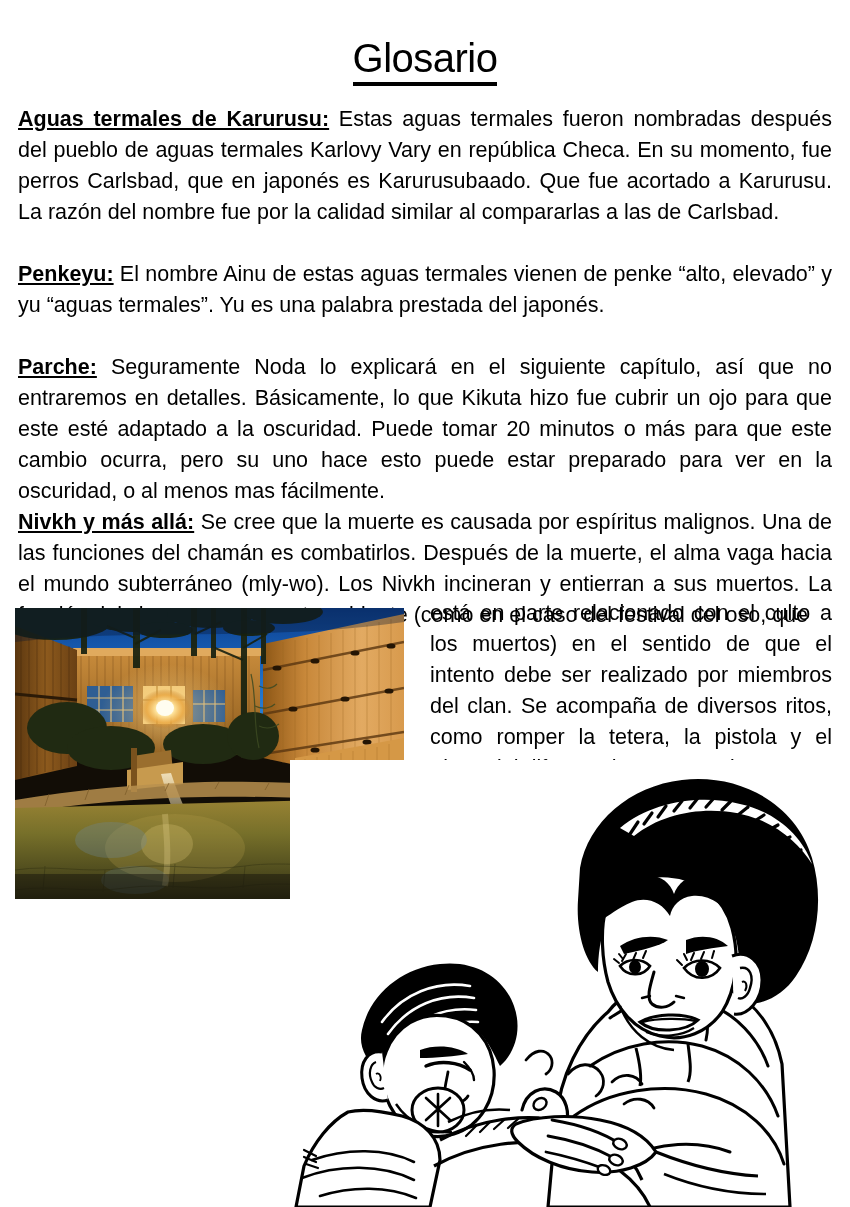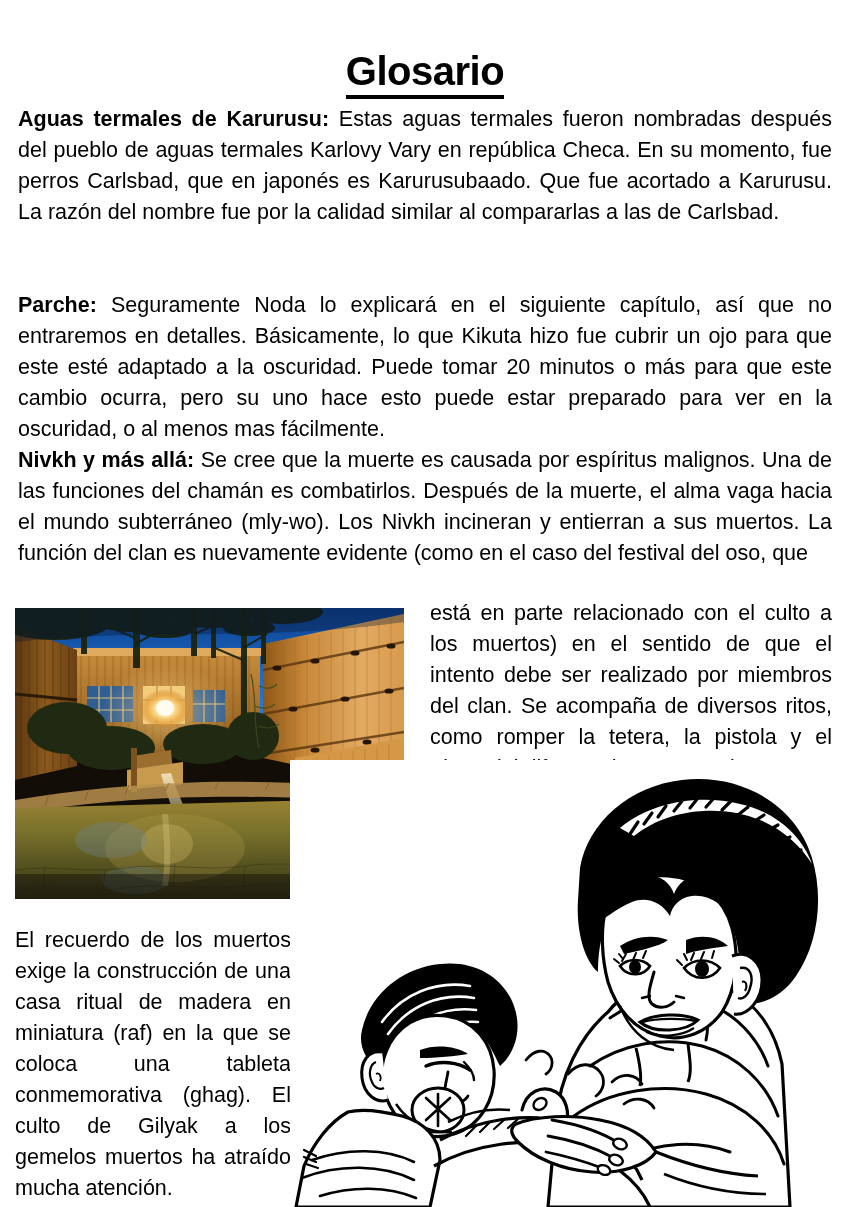--- a/index.html
+++ b/index.html
@@ -24,24 +24,23 @@
   }
 
   
   .doc-title {
     position: absolute;
     left: 0;
     top: 38px;
     width: 850px;
     text-align: center;
     font-size: 40px;
-    font-weight: bold;
+    font-weight: normal;
     letter-spacing: -0.5px;
     line-height: 1.0;
-    margin-top: 13px;
   }
   .doc-title span {
     display: inline-block;
     border-bottom: 4px solid #000;
     padding-bottom: 4px;
   }
 
   
   .body-col {
     position: absolute;
@@ -53,20 +52,21 @@
     text-align: justify;
     text-justify: inter-word;
   }
   .para {
     margin: 0 0 0 0;
   }
   .para + .para { margin-top: 0; }
   .spacer-line { height: 31px; }
   .term {
     font-weight: bold;
+    text-decoration: underline;
   }
 
   
   .photo {
     position: absolute;
     left: 15px;
     top: 608px;
     width: 389px;
     height: 291px;
     overflow: hidden;
@@ -116,20 +116,21 @@
   <div class="doc-title">
     <span>Glosario</span>
   </div>
 
   <div class="body-col">
 
     <p class="para"><span class="term">Aguas termales de Karurusu:</span><span> Estas aguas termales fueron nombradas después del pueblo de aguas termales Karlovy Vary en república Checa. En su momento, fue perros Carlsbad, que en japonés es Karurusubaado. Que fue acortado a Karurusu. La razón del nombre fue por la calidad similar al compararlas a las de Carlsbad.</span></p>
 
     <div class="spacer-line"></div>
 
+    <p class="para"><span class="term">Penkeyu:</span><span> El nombre Ainu de estas aguas termales vienen de penke “alto, elevado” y yu “aguas termales”. Yu es una palabra prestada del japonés.</span></p>
 
     <div class="spacer-line"></div>
 
     <p class="para"><span class="term">Parche:</span><span> Seguramente Noda lo explicará en el siguiente capítulo, así que no entraremos en detalles. Básicamente, lo que Kikuta hizo fue cubrir un ojo para que este esté adaptado a la oscuridad. Puede tomar 20 minutos o más para que este cambio ocurra, pero su uno hace esto puede estar preparado para ver en la oscuridad, o al menos mas fácilmente.</span></p>
 
     <p class="para"><span class="term">Nivkh y más allá:</span><span> Se cree que la muerte es causada por espíritus malignos. Una de las funciones del chamán es combatirlos. Después de la muerte, el alma vaga hacia el mundo subterráneo (mly-wo). Los Nivkh incineran y entierran a sus muertos. La función del clan es nuevamente evidente (como en el caso del festival del oso, que</span></p>
 
   </div>
 
   <div class="photo">
@@ -345,21 +346,20 @@
       </g>
 
       <rect x="0" y="0" width="389" height="291" fill="none"></rect>
       <path d="M0,0 L389,0 L389,14 C250,34 120,20 0,34 Z" fill="#0a1830" opacity="0.35"></path>
       <rect x="0" y="266" width="389" height="25" fill="#12100a" opacity="0.45"></rect>
     </svg>
   </div>
 
   <div class="right-col">está en parte relacionado con el culto a los muertos) en el sentido de que el intento debe ser realizado por miembros del clan. Se acompaña de diversos ritos, como romper la tetera, la pistola y el trineo del difunto y la matanza de perros.</div>
 
-  <div class="bottom-col">El recuerdo de los muertos exige la construcción de una casa ritual de madera en miniatura (raf) en la que se coloca una tableta conmemorativa (ghag). El culto de Gilyak a los gemelos muertos ha atraído mucha atención.</div>
 
   <div class="manga">
     <svg width="560" height="447" viewBox="0 0 560 447" xmlns="http://www.w3.org/2000/svg">
       <rect x="0" y="0" width="560" height="447" fill="#ffffff"></rect>
 
       <path d="M318,252 C330,236 352,224 376,220 C400,216 424,220 444,232 C470,248 486,274 492,304 L500,447 L258,447 L266,360 C270,316 290,276 318,252 Z" fill="#ffffff" stroke="#000000" stroke-width="3.2" stroke-linejoin="round"></path>
 
       <g fill="none" stroke="#000000" stroke-width="3" stroke-linecap="round">
         <path d="M320,258 C348,238 386,232 418,244 C446,254 468,278 478,306"></path>
         <path d="M300,306 C332,284 374,276 412,286 C448,296 476,322 488,356"></path>

